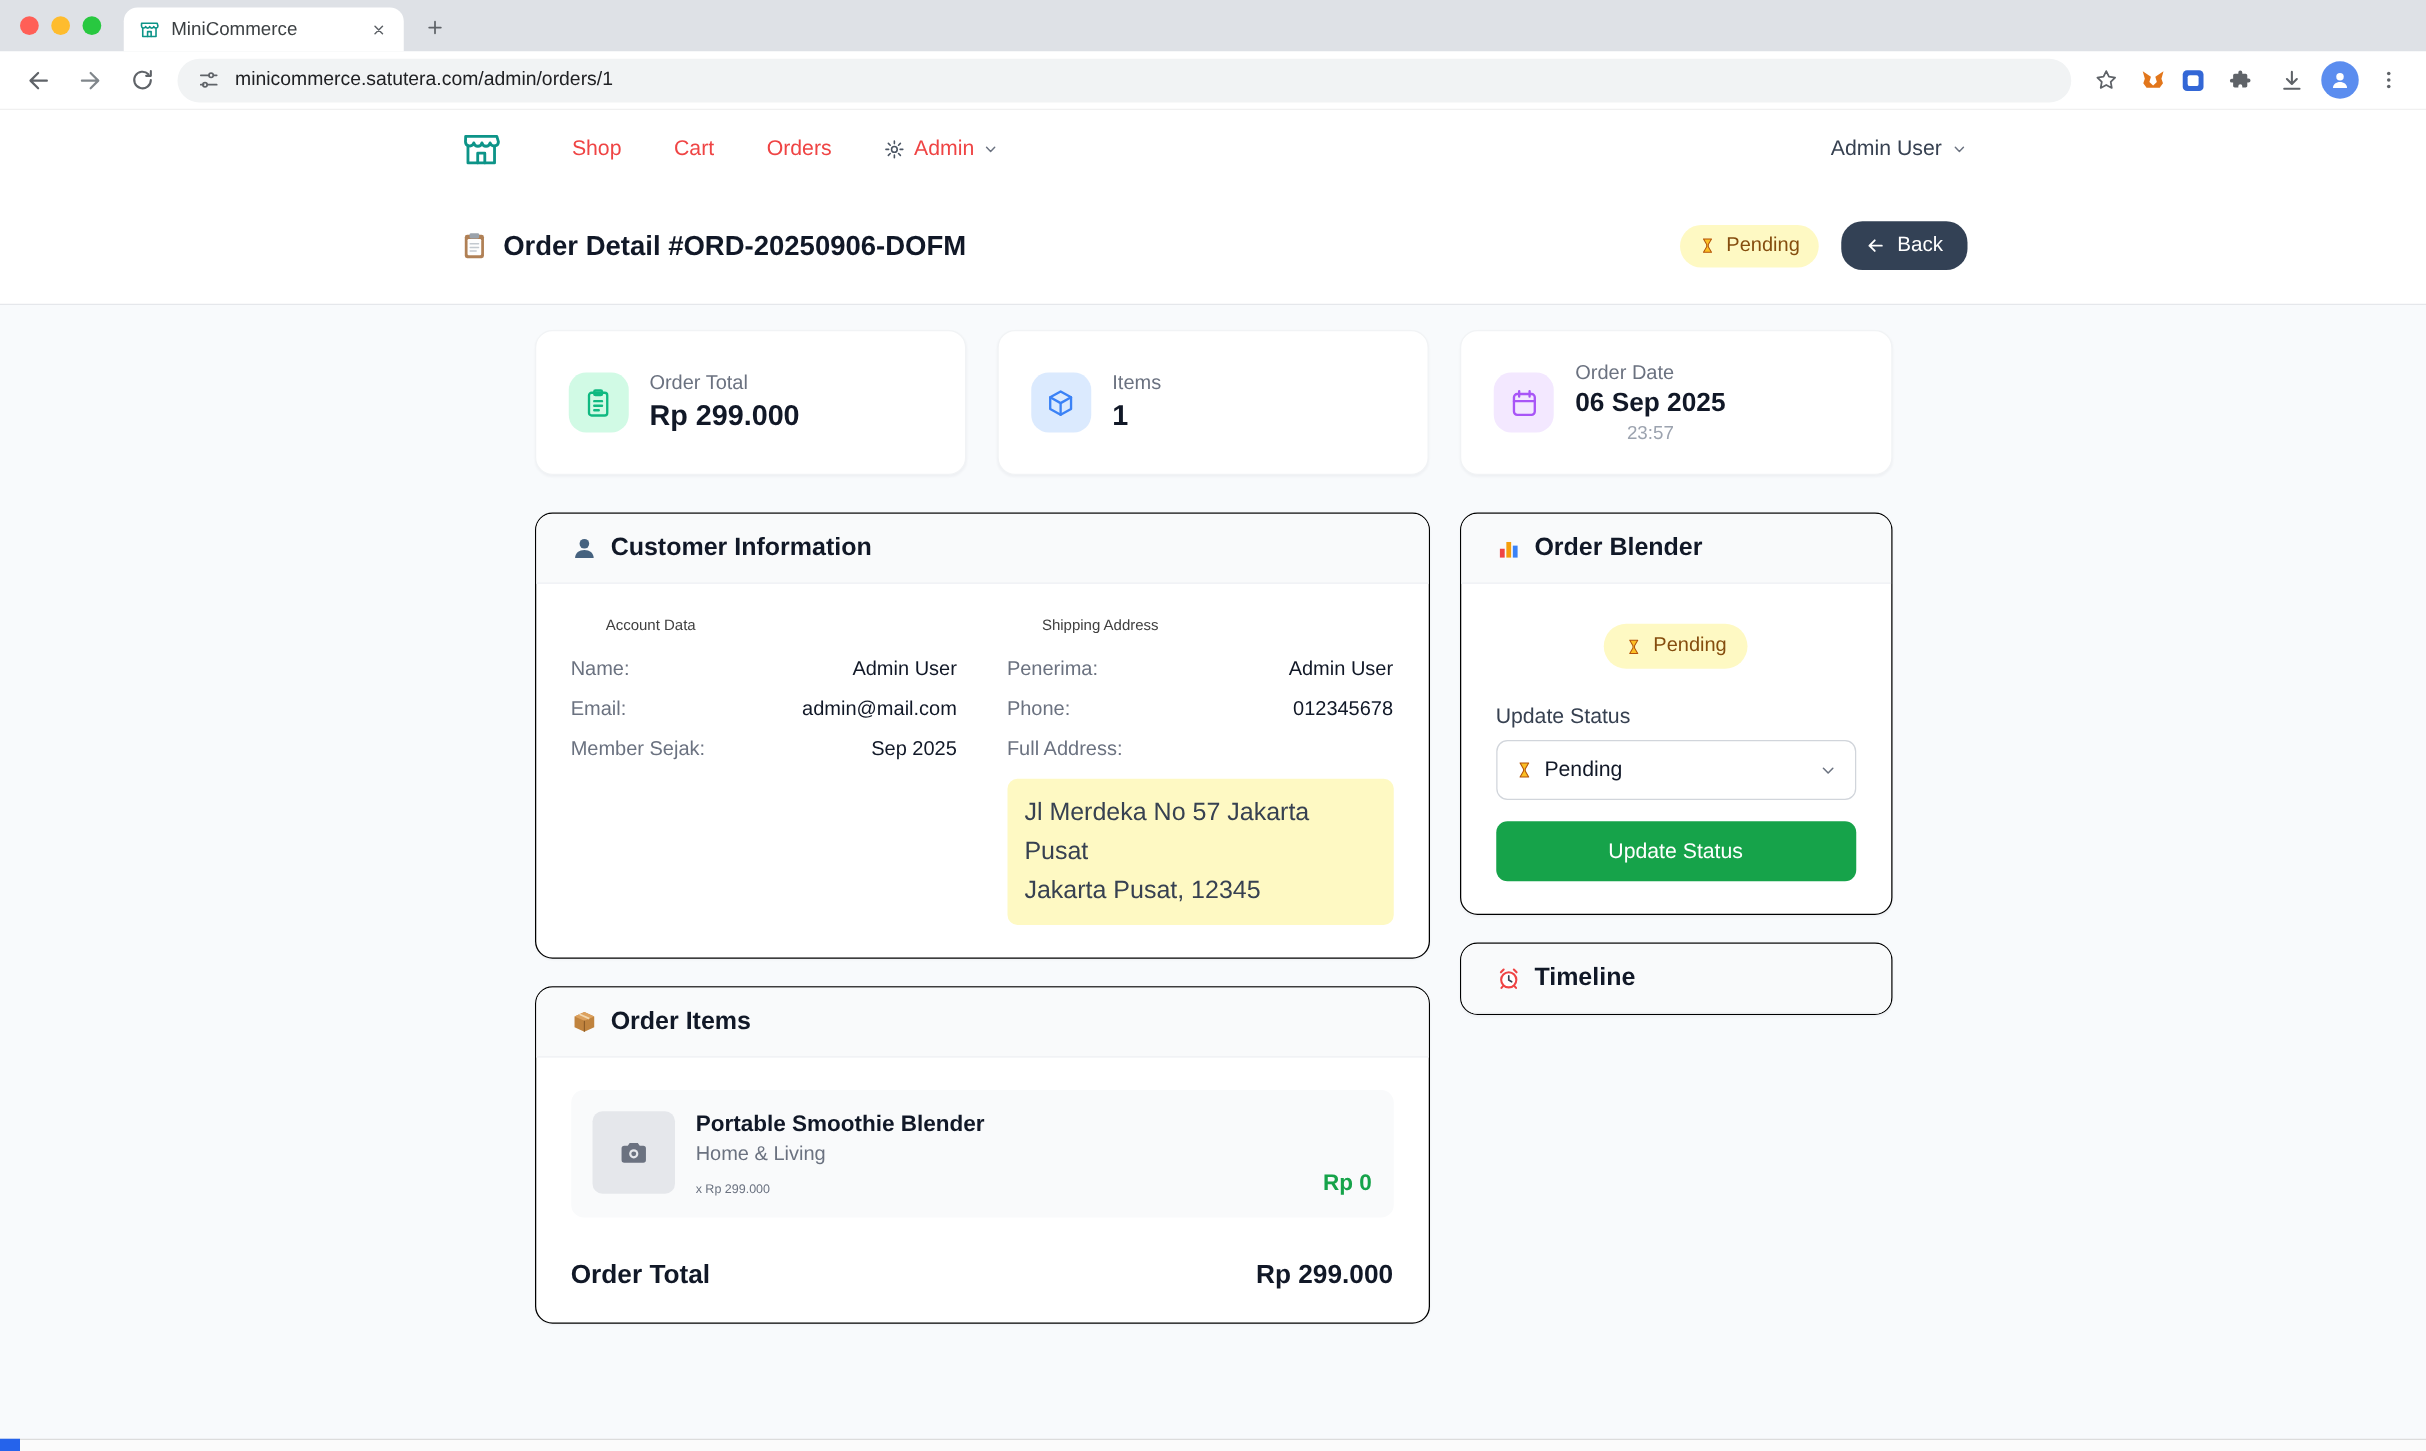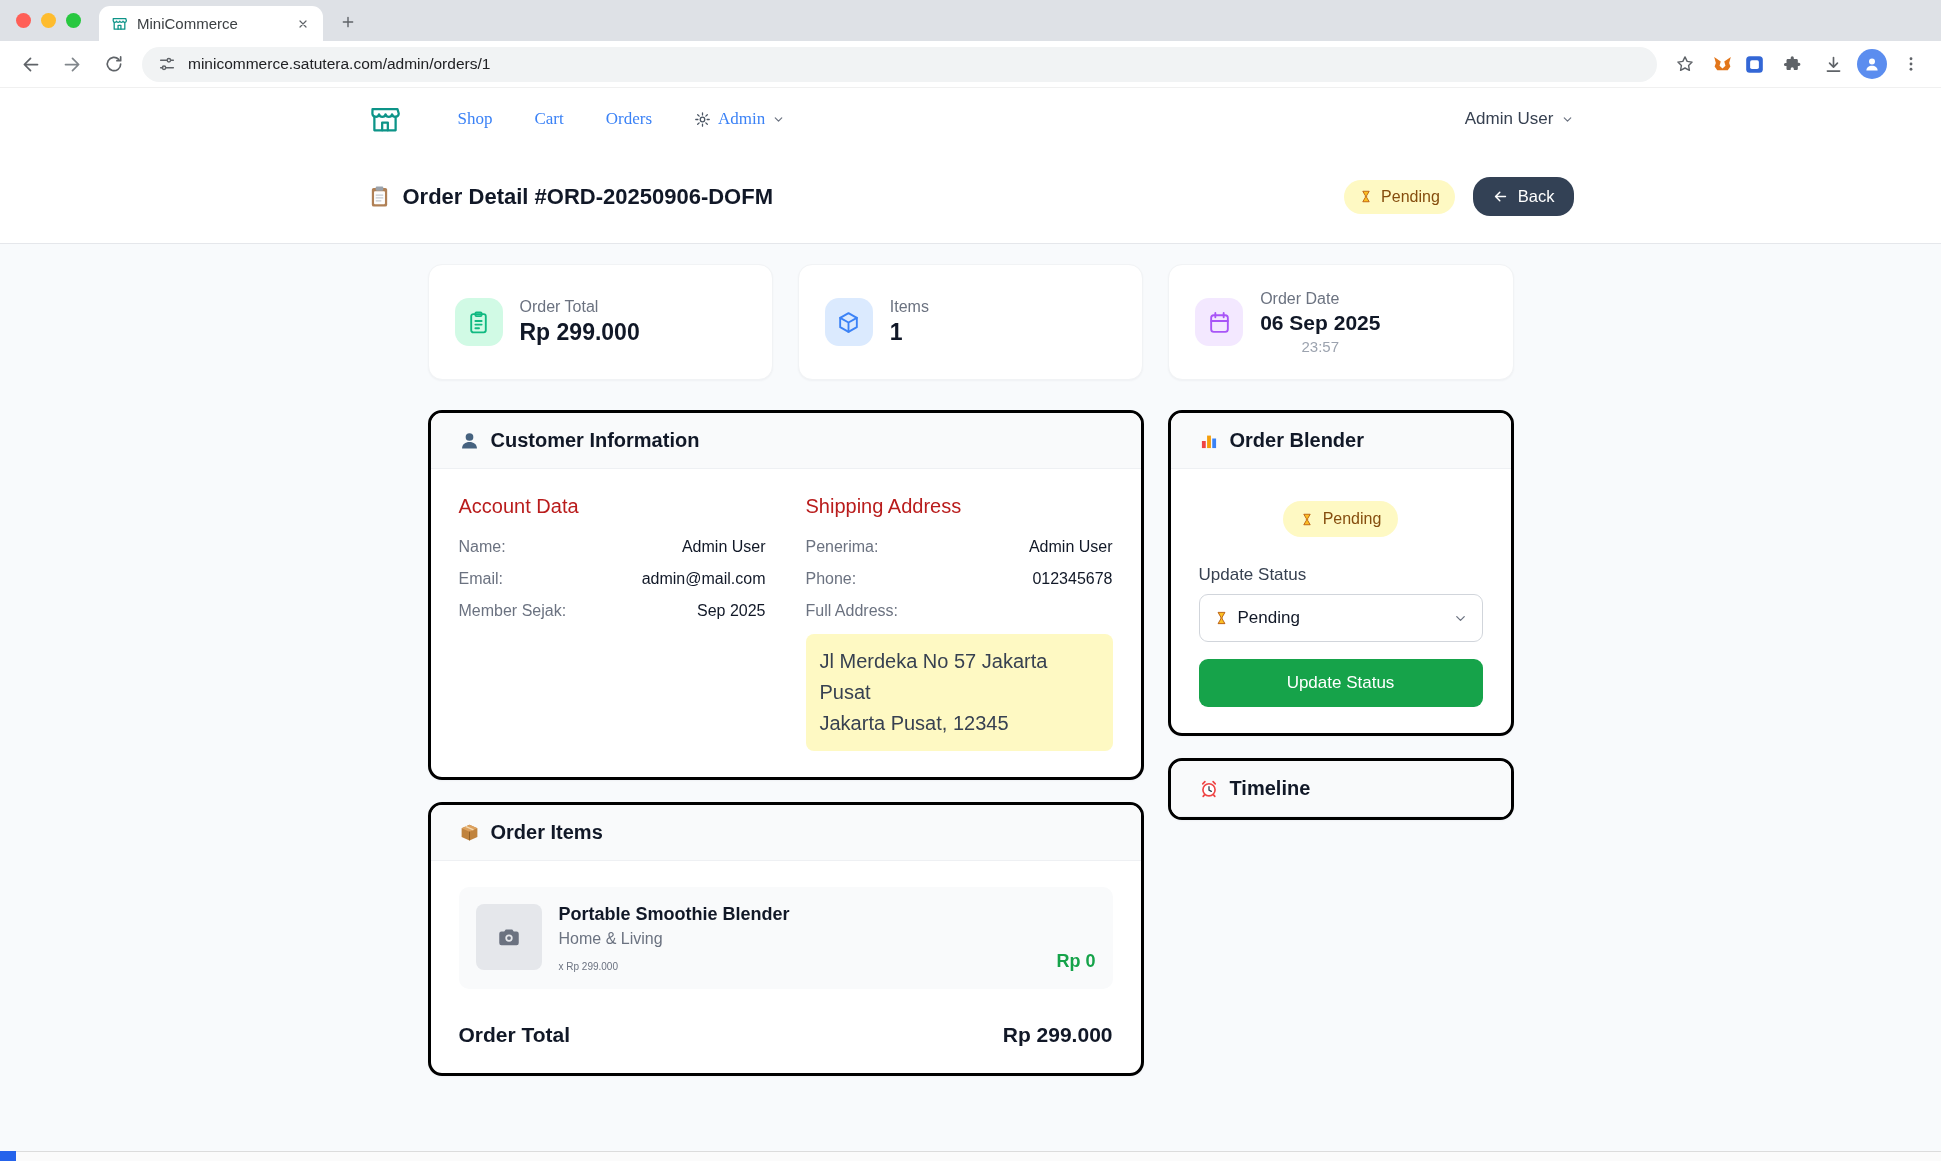--- a/index.html
+++ b/index.html
@@ -45,21 +45,21 @@
   .avatar {
     width: 30px; height: 30px; border-radius: 50%; background: #5b8def;
     display: flex; align-items: center; justify-content: center; flex: none;
   }
 
   
   .site-nav { height: 62px; background: #fff; }
   .container-lg { width: 1206px; height: 100%; margin: 0 auto; display: flex; align-items: center; }
   .brand { display: flex; align-items: center; }
   .nav-links { display: flex; align-items: center; gap: 42px; margin-left: 56px; }
-  .nav-link { font-size: 17px; color: #3b82f6; display: flex; align-items: center; gap: 7px; font-family: Liberation Serif, serif; }
+  .nav-link { font-size: 17px; color: #ef4444; display: flex; align-items: center; gap: 7px; }
   .user-menu { margin-left: auto; font-size: 17px; color: #374151; display: flex; align-items: center; gap: 7px; }
 
   
   .title-section { background: #fff; border-bottom: 1px solid #e5e7eb; height: 94px; }
   .page-title { display: flex; align-items: center; gap: 12px; font-size: 22px; font-weight: 700; color: #111827; }
   .title-right { margin-left: auto; display: flex; align-items: center; gap: 18px; }
   .badge {
     display: inline-flex; align-items: center; gap: 8px;
     background: #fef9c3; color: #854d0e; font-size: 16px;
     padding: 8px 15px; border-radius: 999px;
@@ -85,32 +85,32 @@
   .icon-blue { background: #dbeafe; }
   .icon-purple { background: #f3e8ff; }
   .scard-label { font-size: 16px; color: #6b7280; }
   .scard-value { font-size: 23px; font-weight: 700; color: #111827; margin-top: 3px; }
   .scard-sub { font-size: 15px; color: #9ca3af; margin-top: 3px; text-align: center; }
 
   .content-grid { display: grid; grid-template-columns: 716px 346px; gap: 24px; align-items: start; }
   .col { display: flex; flex-direction: column; gap: 22px; }
 
   .card {
-    background: #fff; border: 3px solid #000000; border-radius: 14px;
+    background: #fff; border: 1px solid #000000; border-radius: 14px;
     box-shadow: 0 1px 2px rgba(16,24,40,.04); overflow: hidden;
   }
   .card-head {
     background: #f9fafb; border-bottom: 1px solid #eef0f3;
     padding: 16px 28px; display: flex; align-items: center; gap: 11px;
     font-size: 20px; font-weight: 700; color: #111827;
   }
   .card-body { padding: 26px 28px; }
 
   .cust-grid { display: grid; grid-template-columns: 1fr 1fr; gap: 40px; }
-  .sub-heading { font-size: 20px; font-weight: 500; color: #b91c1c; margin-bottom: 20px; }
+  .sub-heading { font-size: 12px; font-weight: 500; color: #404040; margin-bottom: 20px; margin-left: 28px; }
   .kv { display: flex; justify-content: space-between; font-size: 16px; margin-bottom: 14px; }
   .kv .k { color: #6b7280; }
   .kv .v { color: #111827; }
   .addr-box {
     background: #fef9c3; border-radius: 8px; padding: 12px 14px;
     font-size: 20px; color: #374151; line-height: 1.55; margin-top: 2px;
   }
 
   .pill-wrap { display: flex; justify-content: center; margin: 6px 0 28px; }
   .status-pill {

